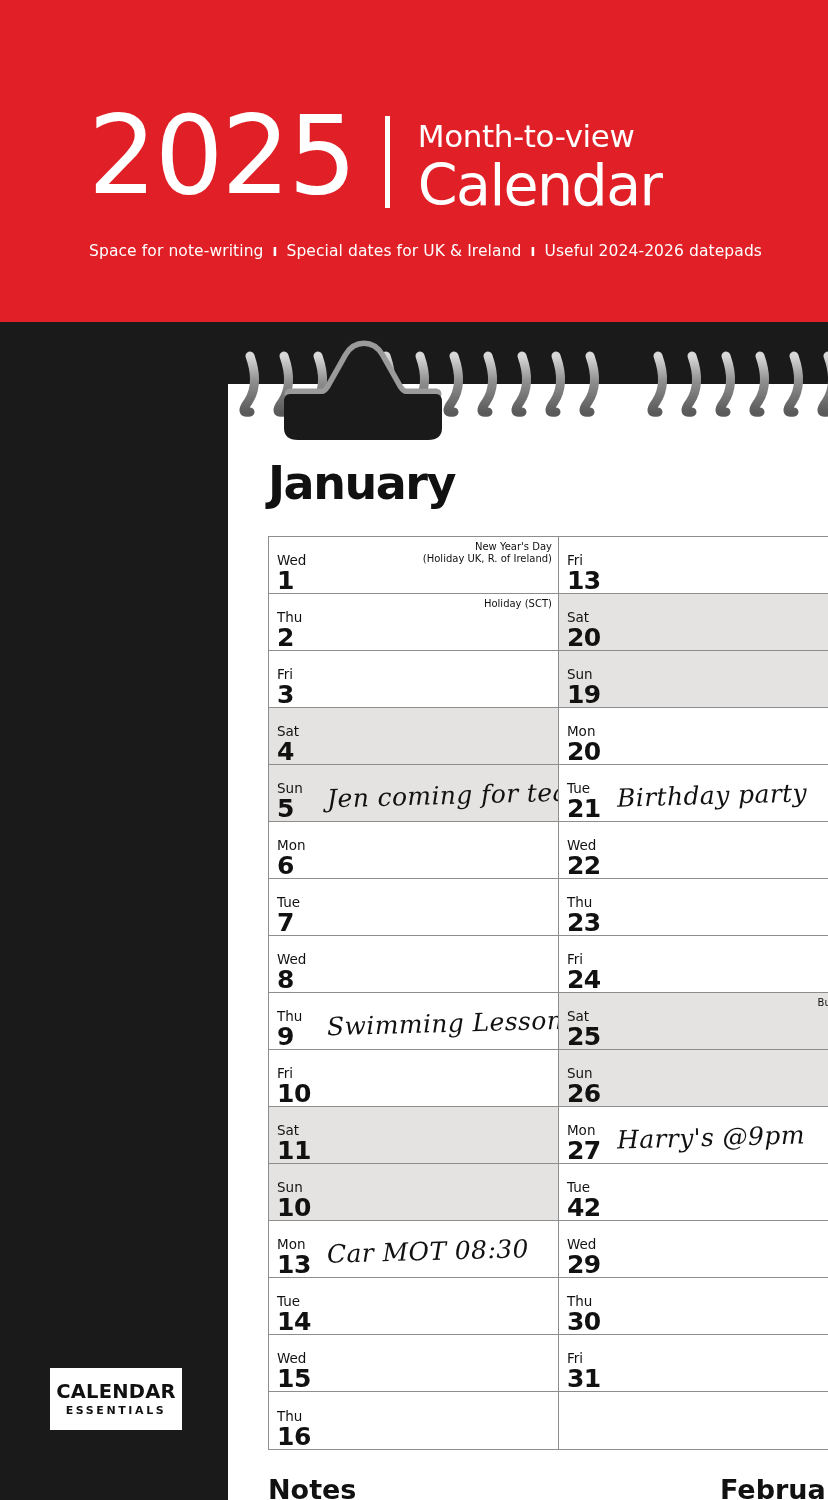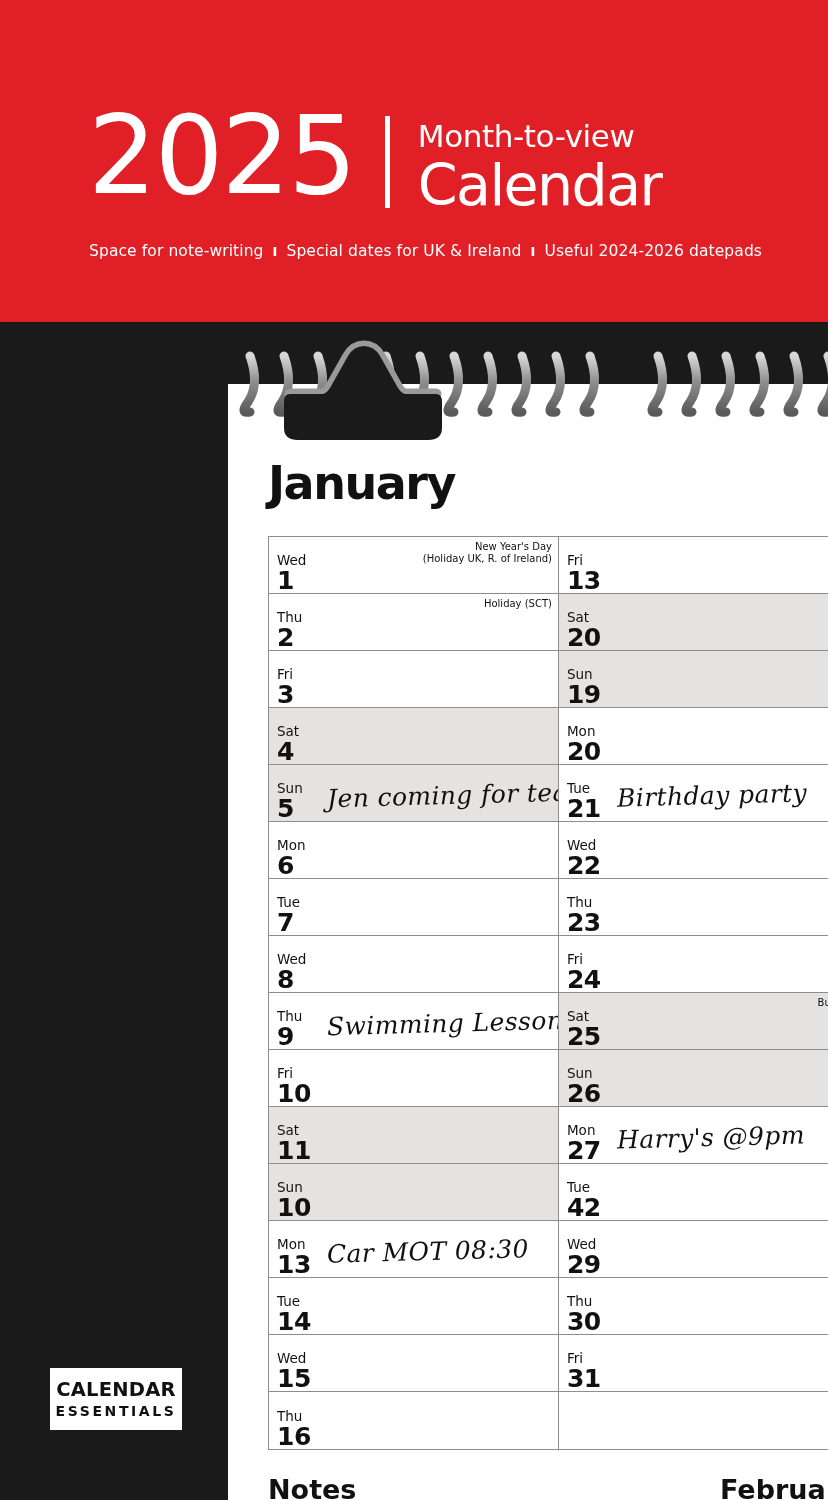--- a/index.html
+++ b/index.html
@@ -135,21 +135,21 @@
   .brand {
     position: absolute; left: 50px; top: 1368px;
     width: 132px; height: 62px; background: #ffffff;
     display: flex; flex-direction: column; align-items: center; justify-content: center;
   }
   .brand-main {
     font-size: 19.5px; font-weight: bold; color: #111;
     font-family: "DejaVu Sans", sans-serif; letter-spacing: 0.2px; line-height: 1;
   }
   .brand-sub {
-    font-size: 14px; font-weight: bold; color: #111;
+    font-size: 11px; font-weight: bold; color: #111;
     font-family: "DejaVu Sans", sans-serif; letter-spacing: 2.6px;
     margin-top: 4px; line-height: 1;
   }
 </style>
 </head>
 <body>
 
 <div class="page">
 
   <div class="banner">

